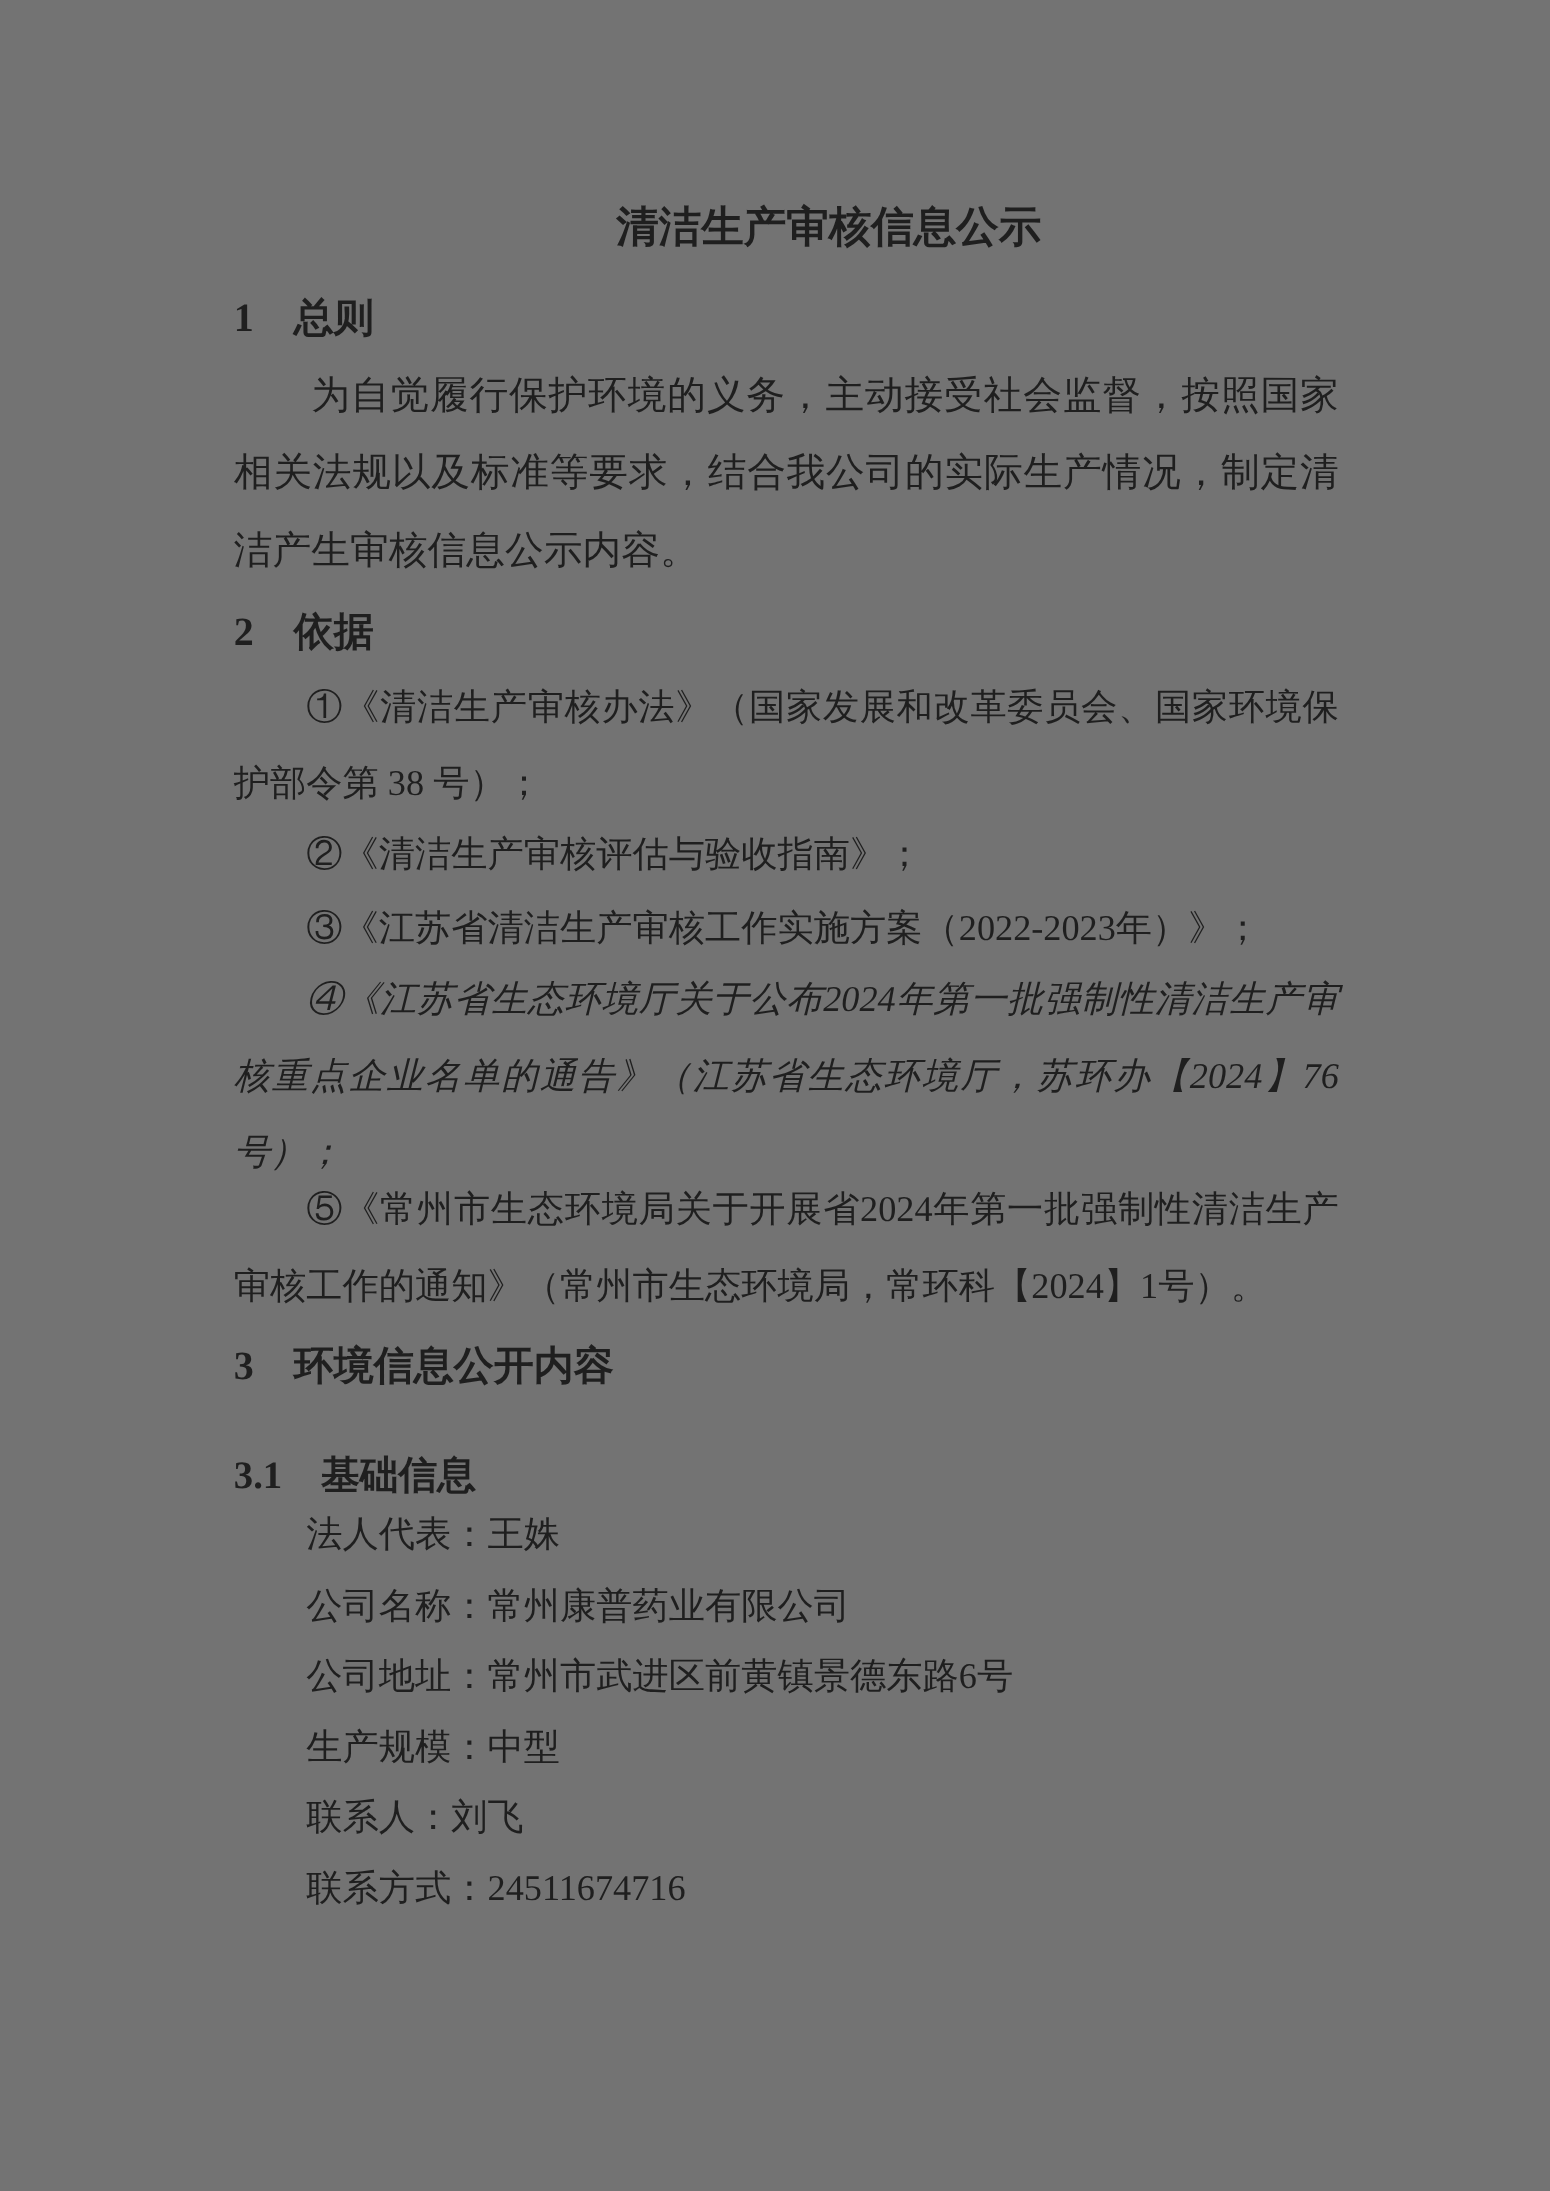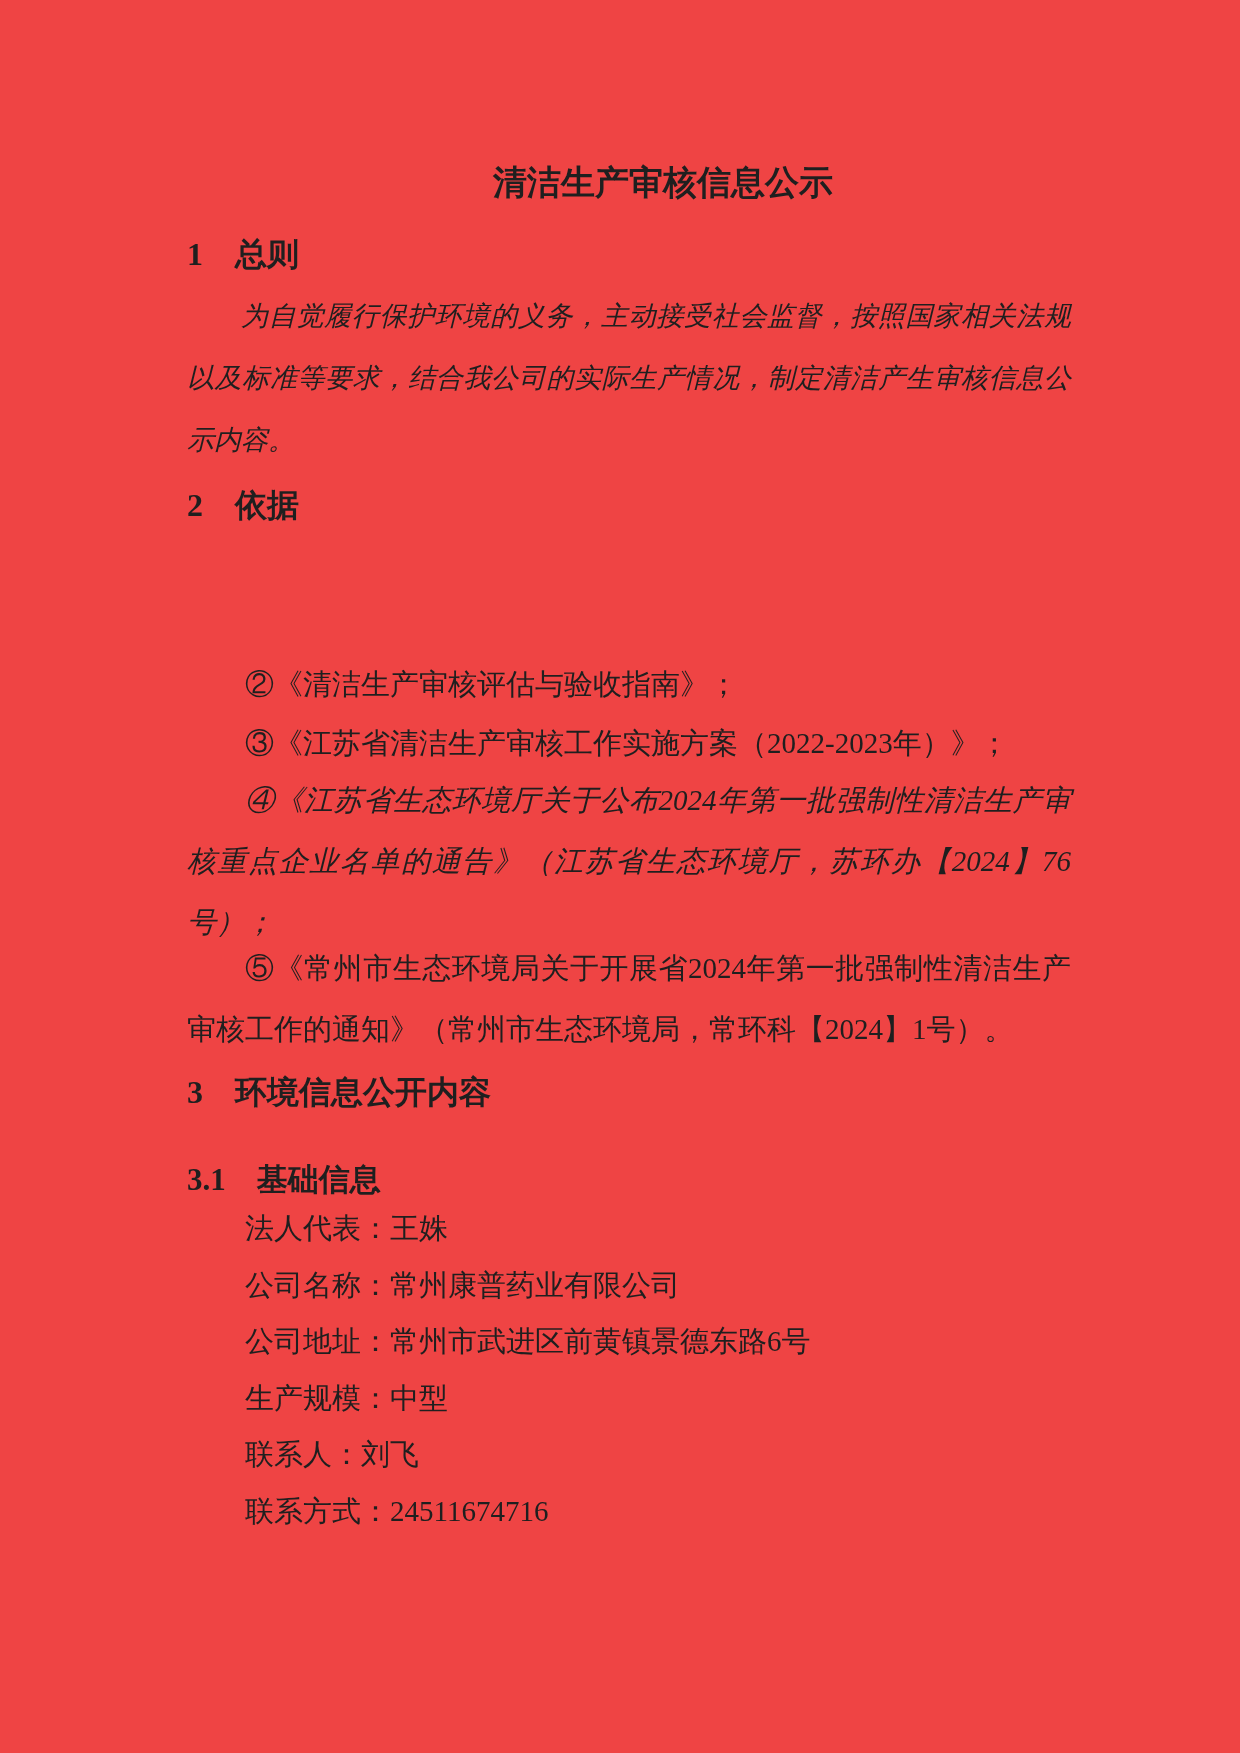--- a/index.html
+++ b/index.html
@@ -1,21 +1,21 @@
 <!DOCTYPE html>
 <html><head>
 <meta charset="utf-8">
 <style>
   html, body { margin: 0; padding: 0; background: #e8e8e8; }
   .page {
     position: relative;
     width: 1240px;
     height: 1753px;
     margin: 0 auto;
-    background: #ef4444;
+    background: #737373;
     font-family: "Liberation Serif", "DejaVu Serif", serif;
     color: #1f1f1f;
     overflow: hidden;
   }
   .abs { position: absolute; left: 187px; width: 884px; }
   .doc-title {
     font-size: 34px;
     line-height: 50px;
     font-weight: 700;
     text-align: center;
@@ -28,25 +28,24 @@
     font-weight: 700;
     white-space: nowrap;
   }
   .heading-sub {
     font-size: 31px;
     line-height: 50px;
     font-weight: 700;
     white-space: nowrap;
   }
   .para {
-    font-size: 27px;
+    font-size: 31px;
     line-height: 62px;
     text-align: justify;
     text-indent: 2em;
-    font-style: italic;
   }
   .basis-item {
     font-size: 29px;
     line-height: 61px;
     text-align: justify;
     text-indent: 2em;
   }
   .info-line {
     font-size: 29px;
     line-height: 56.5px;
@@ -60,20 +59,21 @@
 <div class="page">
 
   <div class="abs doc-title" style="top:158px;">清洁生产审核信息公示</div>
 
   <div class="abs heading" style="top:229px;">1　总则</div>
 
   <div class="abs para" style="top:285px;">为自觉履行保护环境的义务，主动接受社会监督，按照国家相关法规以及标准等要求，结合我公司的实际生产情况，制定清洁产生审核信息公示内容。</div>
 
   <div class="abs heading" style="top:480px;">2　依据</div>
 
+  <div class="abs basis-item" style="top:536px;">①《清洁生产审核办法》（国家发展和改革委员会、国家环境保护部令第 38 号）；</div>
 
   <div class="abs basis-item" style="top:654px;">②《清洁生产审核评估与验收指南》；</div>
 
   <div class="abs basis-item" style="top:713px;">③《江苏省清洁生产审核工作实施方案（2022-2023年）》；</div>
 
   <div class="abs basis-item" style="top:770px;font-style:italic;">④《江苏省生态环境厅关于公布2024年第一批强制性清洁生产审核重点企业名单的通告》（江苏省生态环境厅，苏环办【2024】76号）；</div>
 
   <div class="abs basis-item" style="top:938px;">⑤《常州市生态环境局关于开展省2024年第一批强制性清洁生产审核工作的通知》（常州市生态环境局，常环科【2024】1号）。</div>
 
   <div class="abs heading" style="top:1067px;">3　环境信息公开内容</div>

